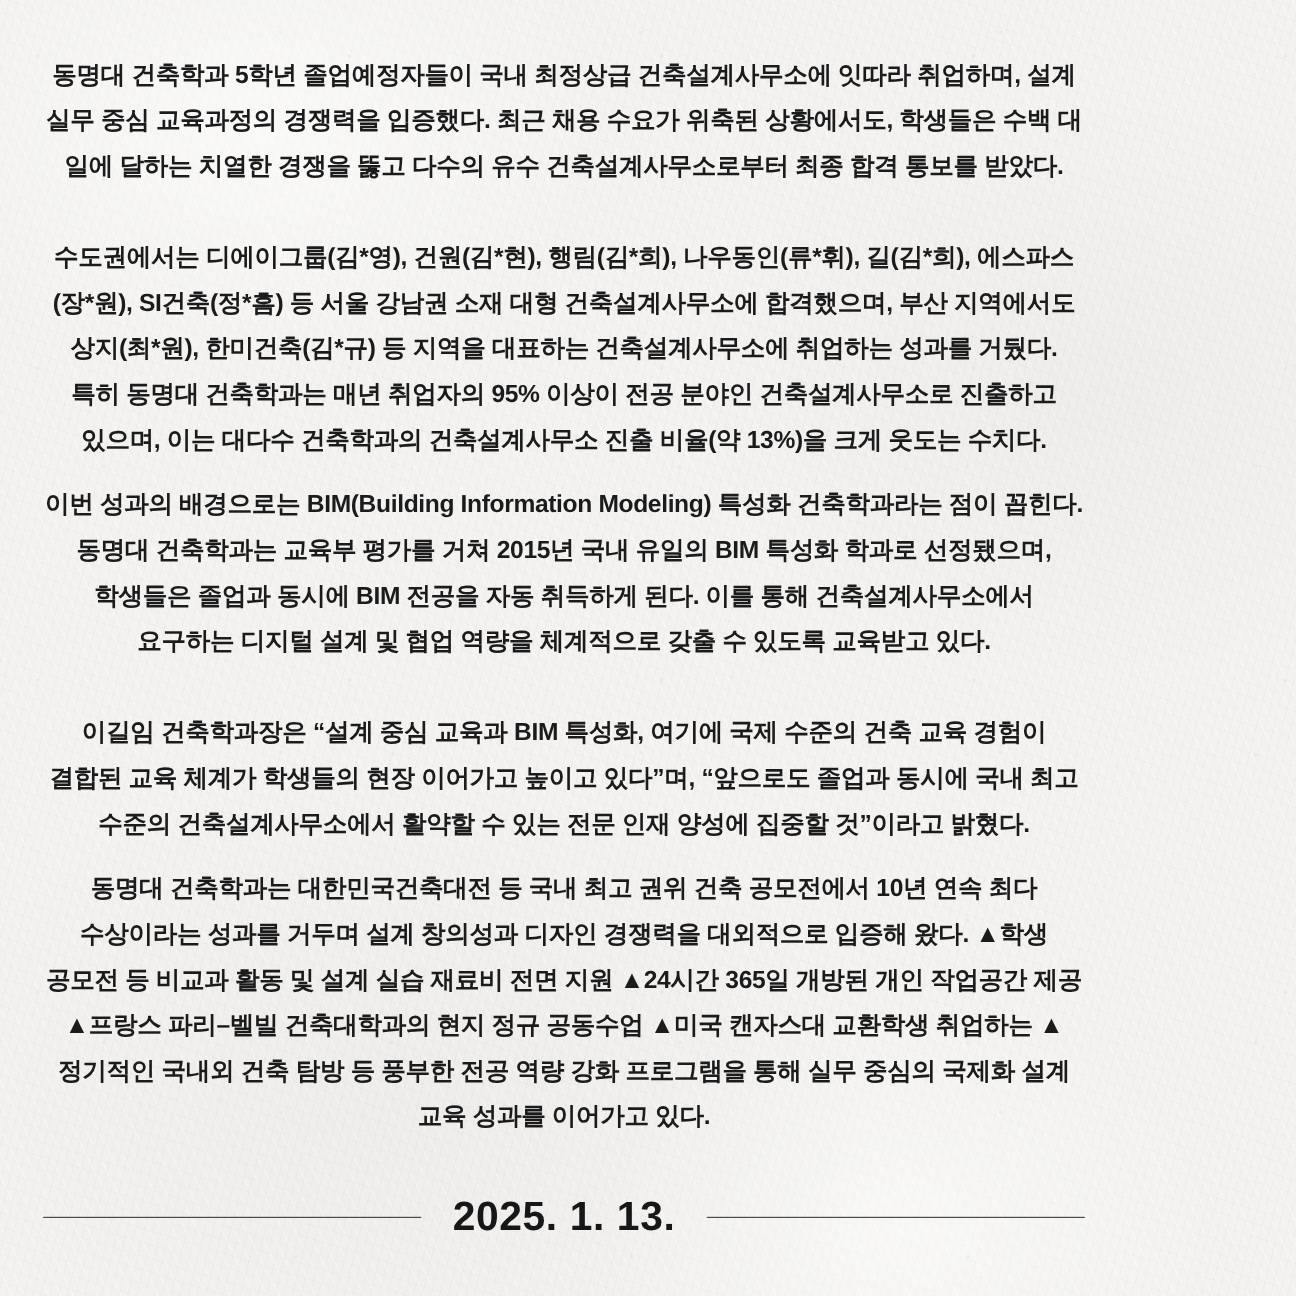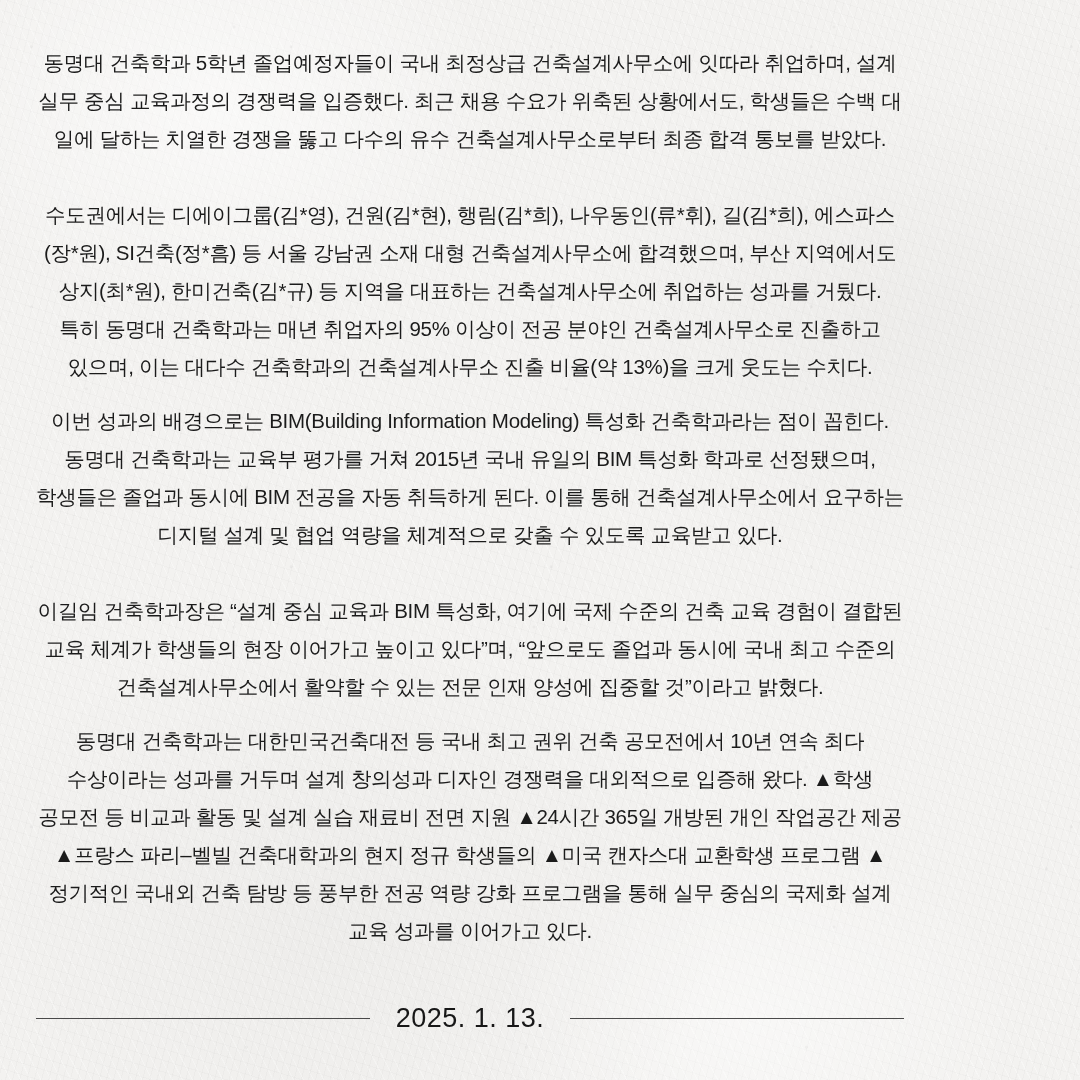--- a/index.html
+++ b/index.html
@@ -40,20 +40,21 @@
   }
   .card {
     position: relative;
     z-index: 2;
     width: 940px;
     height: 1080px;
     box-sizing: border-box;
     padding: 44px 36px 0 36px;
     display: flex;
     flex-direction: column;
+    font-weight: bold;
   }
   .article {
     flex: 1 1 auto;
   }
   .para {
     text-align: center;
     font-size: 20.5px;
     line-height: 38px;
     letter-spacing: -0.3px;
     color: #1b1b1b;
@@ -80,41 +81,41 @@
     z-index: 3;
   }
   .rule {
     height: 1px;
     background: #2b2b2b;
     flex: 1 1 auto;
     max-width: 350px;
     opacity: 0.85;
   }
   .date {
-    font-size: 27px;
+    font-size: 34px;
     letter-spacing: 0.5px;
     color: #171717;
     white-space: nowrap;
   }
 </style>
 </head>
 <body>
 
 <div class="paper-texture"></div>
 
 <div class="card">
 
   <div class="article">
     <p class="para">동명대 건축학과 5학년 졸업예정자들이 국내 최정상급 건축설계사무소에 잇따라 취업하며, 설계 실무 중심 교육과정의 경쟁력을 입증했다. 최근 채용 수요가 위축된 상황에서도, 학생들은 수백 대 일에 달하는 치열한 경쟁을 뚫고 다수의 유수 건축설계사무소로부터 최종 합격 통보를 받았다.</p>
     <div class="gap"></div>
     <p class="para">수도권에서는 디에이그룹(김*영), 건원(김*현), 행림(김*희), 나우동인(류*휘), 길(김*희), 에스파스(장*원), SI건축(정*흠) 등 서울 강남권 소재 대형 건축설계사무소에 합격했으며, 부산 지역에서도 상지(최*원), 한미건축(김*규) 등 지역을 대표하는 건축설계사무소에 취업하는 성과를 거뒀다. 특히 동명대 건축학과는 매년 취업자의 95% 이상이 전공 분야인 건축설계사무소로 진출하고 있으며, 이는 대다수 건축학과의 건축설계사무소 진출 비율(약 13%)을 크게 웃도는 수치다.</p>
     <p class="para">이번 성과의 배경으로는 BIM(Building Information Modeling) 특성화 건축학과라는 점이 꼽힌다. 동명대 건축학과는 교육부 평가를 거쳐 2015년 국내 유일의 BIM 특성화 학과로 선정됐으며, 학생들은 졸업과 동시에 BIM 전공을 자동 취득하게 된다. 이를 통해 건축설계사무소에서 요구하는 디지털 설계 및 협업 역량을 체계적으로 갖출 수 있도록 교육받고 있다.</p>
     <div class="gap"></div>
     <p class="para">이길임 건축학과장은 “설계 중심 교육과 BIM 특성화, 여기에 국제 수준의 건축 교육 경험이 결합된 교육 체계가 학생들의 현장 이어가고 높이고 있다”며, “앞으로도 졸업과 동시에 국내 최고 수준의 건축설계사무소에서 활약할 수 있는 전문 인재 양성에 집중할 것”이라고 밝혔다.</p>
-    <p class="para">동명대 건축학과는 대한민국건축대전 등 국내 최고 권위 건축 공모전에서 10년 연속 최다 수상이라는 성과를 거두며 설계 창의성과 디자인 경쟁력을 대외적으로 입증해 왔다. ▲학생 공모전 등 비교과 활동 및 설계 실습 재료비 전면 지원 ▲24시간 365일 개방된 개인 작업공간 제공 ▲프랑스 파리–벨빌 건축대학과의 현지 정규 학생들의 ▲미국 캔자스대 교환학생 프로그램 ▲정기적인 국내외 건축 탐방 등 풍부한 전공 역량 강화 프로그램을 통해 실무 중심의 국제화 설계 교육 성과를 이어가고 있다.</p>
+    <p class="para">동명대 건축학과는 대한민국건축대전 등 국내 최고 권위 건축 공모전에서 10년 연속 최다 수상이라는 성과를 거두며 설계 창의성과 디자인 경쟁력을 대외적으로 입증해 왔다. ▲학생 공모전 등 비교과 활동 및 설계 실습 재료비 전면 지원 ▲24시간 365일 개방된 개인 작업공간 제공 ▲프랑스 파리–벨빌 건축대학과의 현지 정규 공동수업 ▲미국 캔자스대 교환학생 취업하는 ▲정기적인 국내외 건축 탐방 등 풍부한 전공 역량 강화 프로그램을 통해 실무 중심의 국제화 설계 교육 성과를 이어가고 있다.</p>
   </div>
 
   <div class="footer">
     <div class="rule"></div>
     <div class="date">2025. 1. 13.</div>
     <div class="rule"></div>
   </div>
 
 </div>
 

